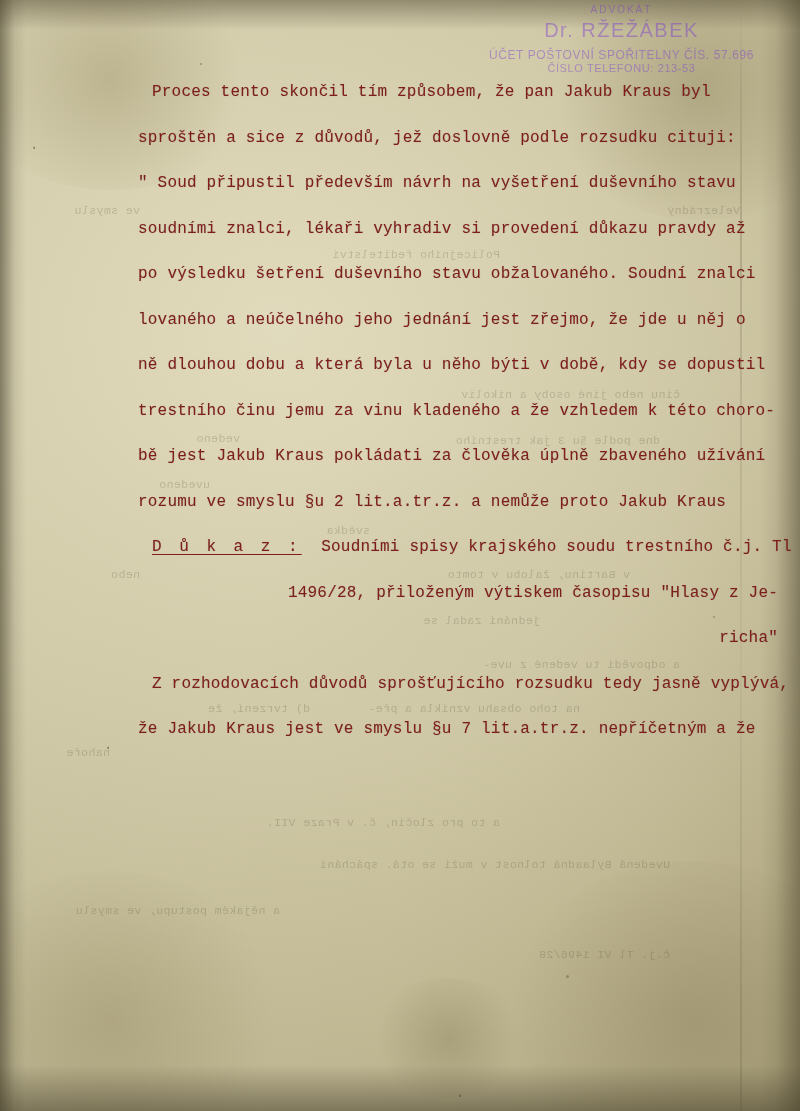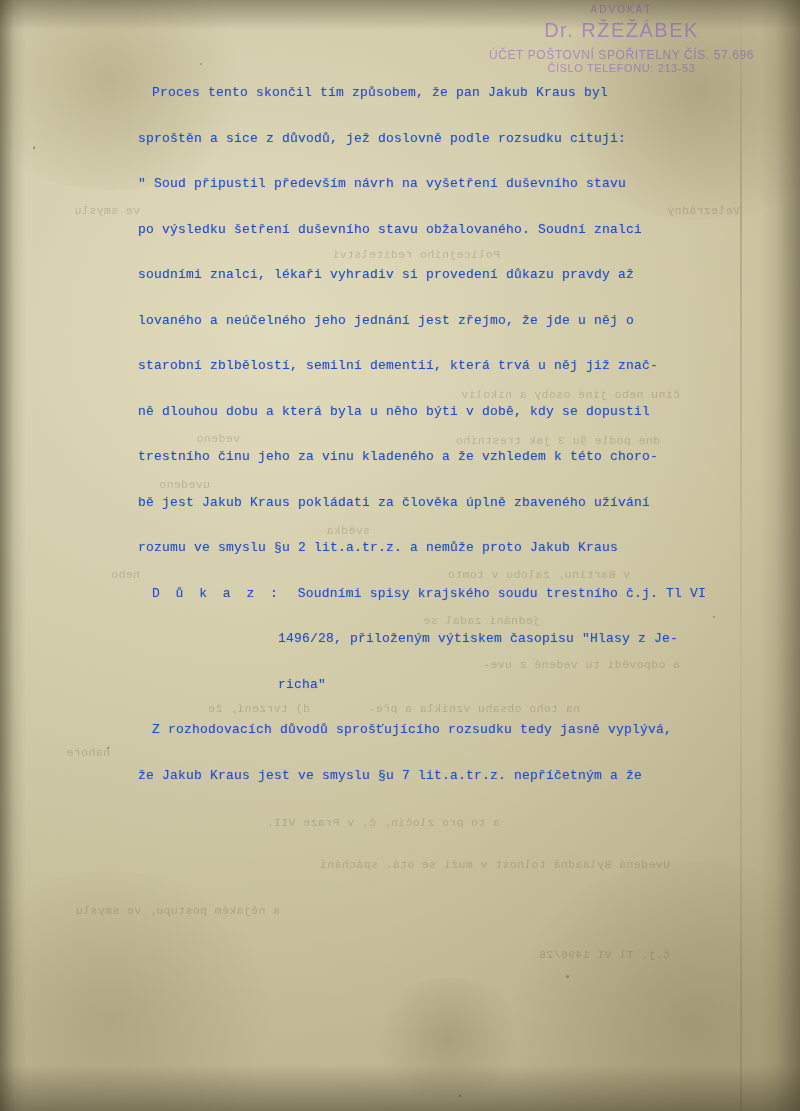--- a/index.html
+++ b/index.html
@@ -99,33 +99,33 @@
   #letterhead .lh2 { font-size: 20px; font-weight: normal; letter-spacing: 1.5px; margin-top: 4px; }
   #letterhead .lh3 { font-size: 12px; margin-top: 6px; letter-spacing: 0.6px; }
   #letterhead .lh4 { font-size: 11px; letter-spacing: 0.6px; }
 
   
   #body-text {
     position: absolute;
     left: 138px;
     top: 70px;
     width: 640px;
-    color: #1d4ed8;
-    font-size: 13px;
+    color: #7f1d1d;
+    font-size: 16px;
     line-height: 45.5px;
     letter-spacing: 0.2px;
     text-shadow: 0 0 1px rgba(40,36,26,0.25);
   }
   #body-text .line {
     white-space: pre;
     position: relative;
   }
   #body-text .line.indent { padding-left: 14px; }
-  #body-text .line.indent3 { padding-left: 140px; }
-  .ul { text-underline-offset: 3px; }
+  #body-text .line.indent3 { padding-left: 140px; text-align: right; }
+  .ul { text-decoration: underline; text-underline-offset: 3px; }
   .sp { letter-spacing: 4px; }
 
   
   .speck { position: absolute; background: rgba(60,54,36,0.35); border-radius: 50%; }
 
   
   .mark {
     position: absolute;
     color: #3c3628;
     opacity: 0.5;
@@ -177,26 +177,25 @@
     <div class="lh1">ADVOKÁT</div>
     <div class="lh2">Dr. RŽEŽÁBEK</div>
     <div class="lh3">ÚČET POŠTOVNÍ SPOŘITELNY ČÍS. 57.696</div>
     <div class="lh4">ČÍSLO TELEFONU: 213-53</div>
   </div>
 
   <div id="body-text">
     <div class="line indent">Proces tento skončil tím způsobem, že pan Jakub Kraus byl</div>
     <div class="line">sproštěn a sice z důvodů, jež doslovně podle rozsudku cituji:</div>
     <div class="line">" Soud připustil především návrh na vyšetření duševního stavu</div>
+    <div class="line">soudními znalci, lékaři vyhradiv si provedení důkazu pravdy až</div>
     <div class="line">po výsledku šetření duševního stavu obžalovaného. Soudní znalci</div>
-    <div class="line">soudními znalci, lékaři vyhradiv si provedení důkazu pravdy až</div>
     <div class="line">lovaného a neúčelného jeho jednání jest zřejmo, že jde u něj o</div>
-    <div class="line">starobní zblbělostí, semilní dementií, která trvá u něj již znač-</div>
     <div class="line">ně dlouhou dobu a která byla u něho býti v době, kdy se dopustil</div>
-    <div class="line">trestního činu jeho za vinu kladeného a že vzhledem k této choro-</div>
+    <div class="line">trestního činu jemu za vinu kladeného a že vzhledem k této choro-</div>
     <div class="line">bě jest Jakub Kraus pokládati za člověka úplně zbaveného užívání</div>
     <div class="line">rozumu ve smyslu §u 2 lit.a.tr.z. a nemůže proto Jakub Kraus</div>
     <div class="line indent"><span class="ul sp">D ů k a z :</span>  Soudními spisy krajského soudu trestního č.j. Tl VI</div>
     <div class="line indent3">1496/28, přiloženým výtiskem časopisu "Hlasy z Je-</div>
     <div class="line indent3">richa"</div>
     <div class="line indent">Z rozhodovacích důvodů sprošťujícího rozsudku tedy jasně vyplývá,</div>
     <div class="line">že Jakub Kraus jest ve smyslu §u 7 lit.a.tr.z. nepříčetným a že</div>
   </div>
 
   <div class="mark" style="left:30px; top:140px;">·</div>

